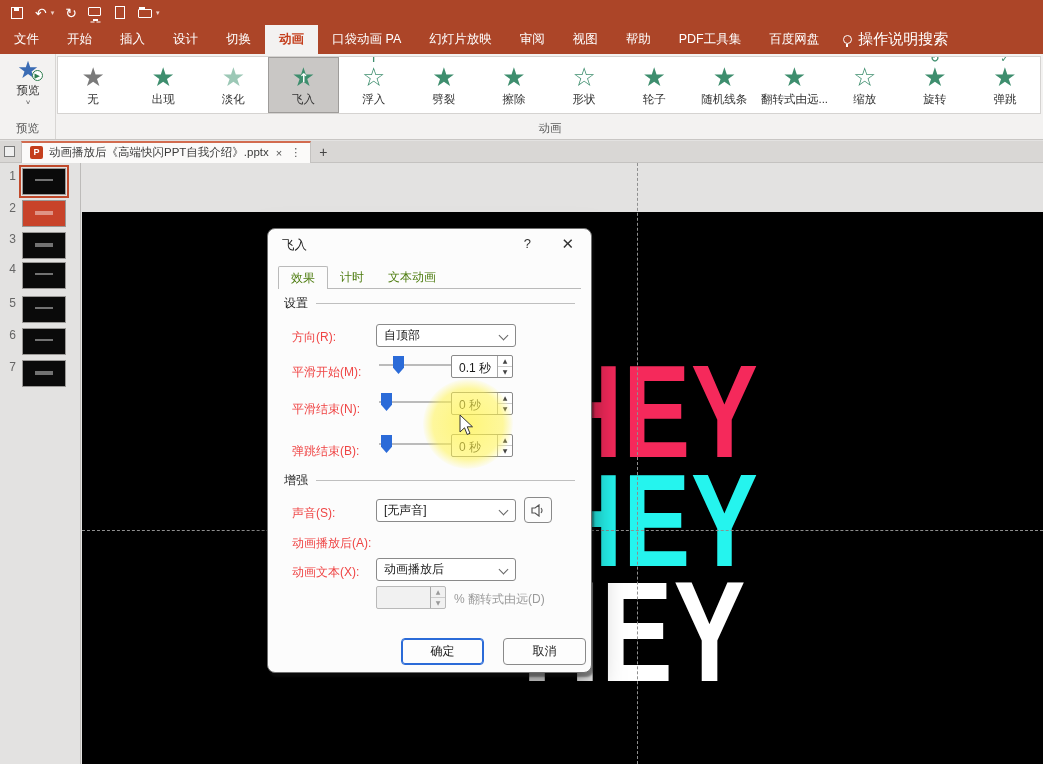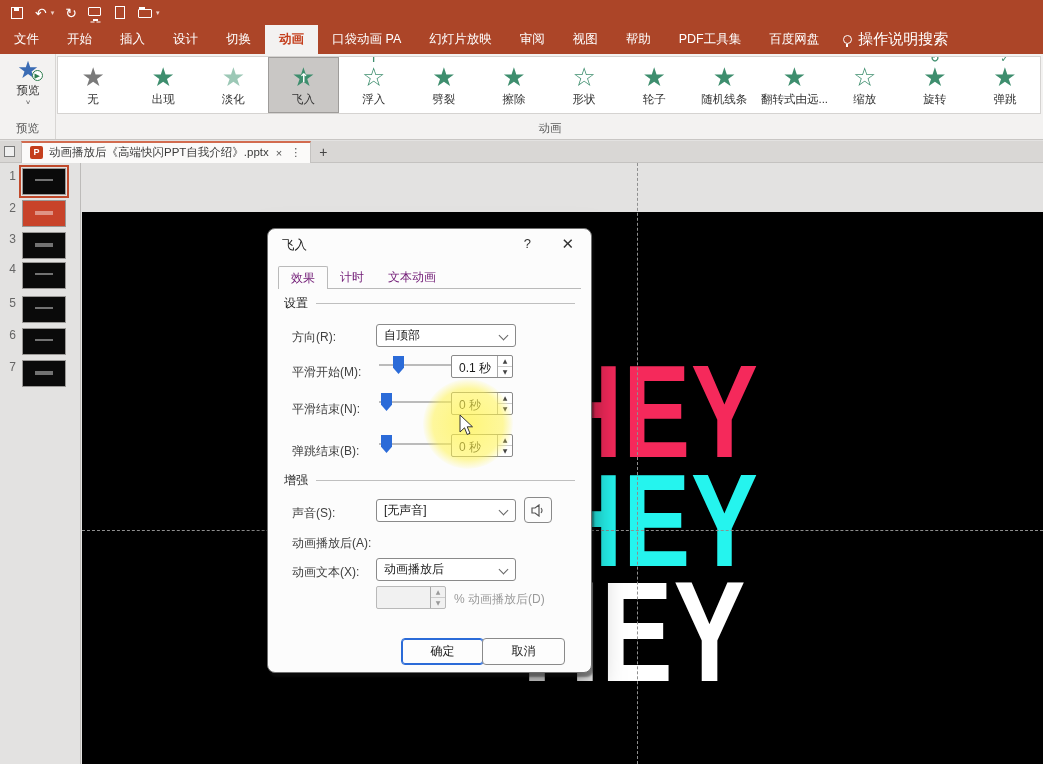--- a/index.html
+++ b/index.html
@@ -81,27 +81,27 @@
   .hey-2 { left:468px; top:255px; font-size:132px; }
   .hey-3 { left:440px; top:362px; font-size:142px; }
 
   
   .dialog { position:absolute; left:267px; top:228px; width:325px; height:445px; background:#FCFCFC; border:1px solid #6F6F6F; border-radius:8px; box-shadow:2px 4px 2px rgba(20,20,20,.45), 0 14px 30px rgba(0,0,0,.5); z-index:10; font-size:12px; color:#1A1A1A; }
   .dlg-titlebar { position:absolute; left:0; top:0; width:100%; height:30px; }
   .dlg-title { position:absolute; left:14px; top:8px; font-size:12.5px; }
   .dlg-help { position:absolute; right:60px; top:7px; font-size:13px; color:#333; }
   .dlg-close { position:absolute; right:17px; top:6px; font-size:15px; color:#333; }
   .dlg-tabs { position:absolute; left:10px; top:37px; height:23px; display:flex; }
-  .dlg-tab { padding:3px 12px 0; font-size:12px; color:#701a75; }
+  .dlg-tab { padding:3px 12px 0; font-size:12px; color:#4d7c0f; }
   .dlg-tab.active { background:#FCFCFC; border:1px solid #BABABA; border-bottom:none; position:relative; z-index:2; border-radius:2px 2px 0 0; }
   .dlg-tabline { position:absolute; left:10px; right:10px; top:59px; border-top:1px solid #BABABA; }
 
   .grp { position:absolute; left:16px; right:16px; display:flex; align-items:center; gap:8px; }
   .grp .rule { flex:1; border-top:1px solid #BFBFBF; }
-  .lbl { position:absolute; font-size:12px; color:#404040; }
+  .lbl { position:absolute; font-size:12px; color:#ef4444; }
   .combo { position:absolute; width:140px; height:23px; background:#fff; border:1px solid #8A8A8A; border-radius:3px; font-size:12px; line-height:21px; padding-left:7px; }
   .combo .chev { position:absolute; right:8px; top:7px; width:7px; height:7px; border-left:1.4px solid #666; border-bottom:1.4px solid #666; transform:rotate(-45deg); }
   .combo .chev-zone { position:absolute; right:1px; top:1px; width:22px; height:19px; border:1px solid #49AECB; border-radius:3px; background:#EAF7FB; }
   .combo .chev2 { position:absolute; right:8px; top:7px; width:7px; height:7px; border-left:1.4px solid #444; border-bottom:1.4px solid #444; transform:rotate(-45deg); z-index:2; }
 
   .slider { position:absolute; width:72px; height:20px; }
   .slider .track { position:absolute; left:0; right:0; top:9px; height:2px; background:#BBB; }
   .slider .thumbp { position:absolute; top:1px; width:11px; height:18px; background:#2B6BD8; clip-path:polygon(0 0,100% 0,100% 65%,50% 100%,0 65%); }
 
   .spin { position:absolute; width:62px; height:23px; background:#fff; border:1px solid #8A8A8A; border-radius:2px; }
@@ -411,24 +411,24 @@
       <span class="chev"></span>
     </div>
 
     <div class="spin disabled" style="left:108px; top:357px; width:70px">
       <span class="val"></span>
       <span class="btns">
           <span>▲</span>
           <span>▼</span>
         </span>
     </div>
-    <span class="lbl gray-lbl" style="left:186px; top:362px">% 动画播放后(D)</span>
+    <span class="lbl gray-lbl" style="left:186px; top:362px">% 翻转式由远(D)</span>
 
     <div class="dlg-btn default" style="left:133px; top:409px">确定</div>
-    <div class="dlg-btn" style="left:214px; top:409px">取消</div>
+    <div class="dlg-btn" style="left:235px; top:409px">取消</div>
   </div>
 
   <div class="cursor-spot"></div>
   <svg class="cursor-arrow" width="16" height="24" viewBox="0 0 16 24">
     <polygon points="1,1 1,18 5.5,13.8 8.2,20.5 11,19.3 8.2,12.8 13.5,12.8" fill="#fff" stroke="#333" stroke-width="1"></polygon>
   </svg>
 
 </div>
 
 </body></html>

